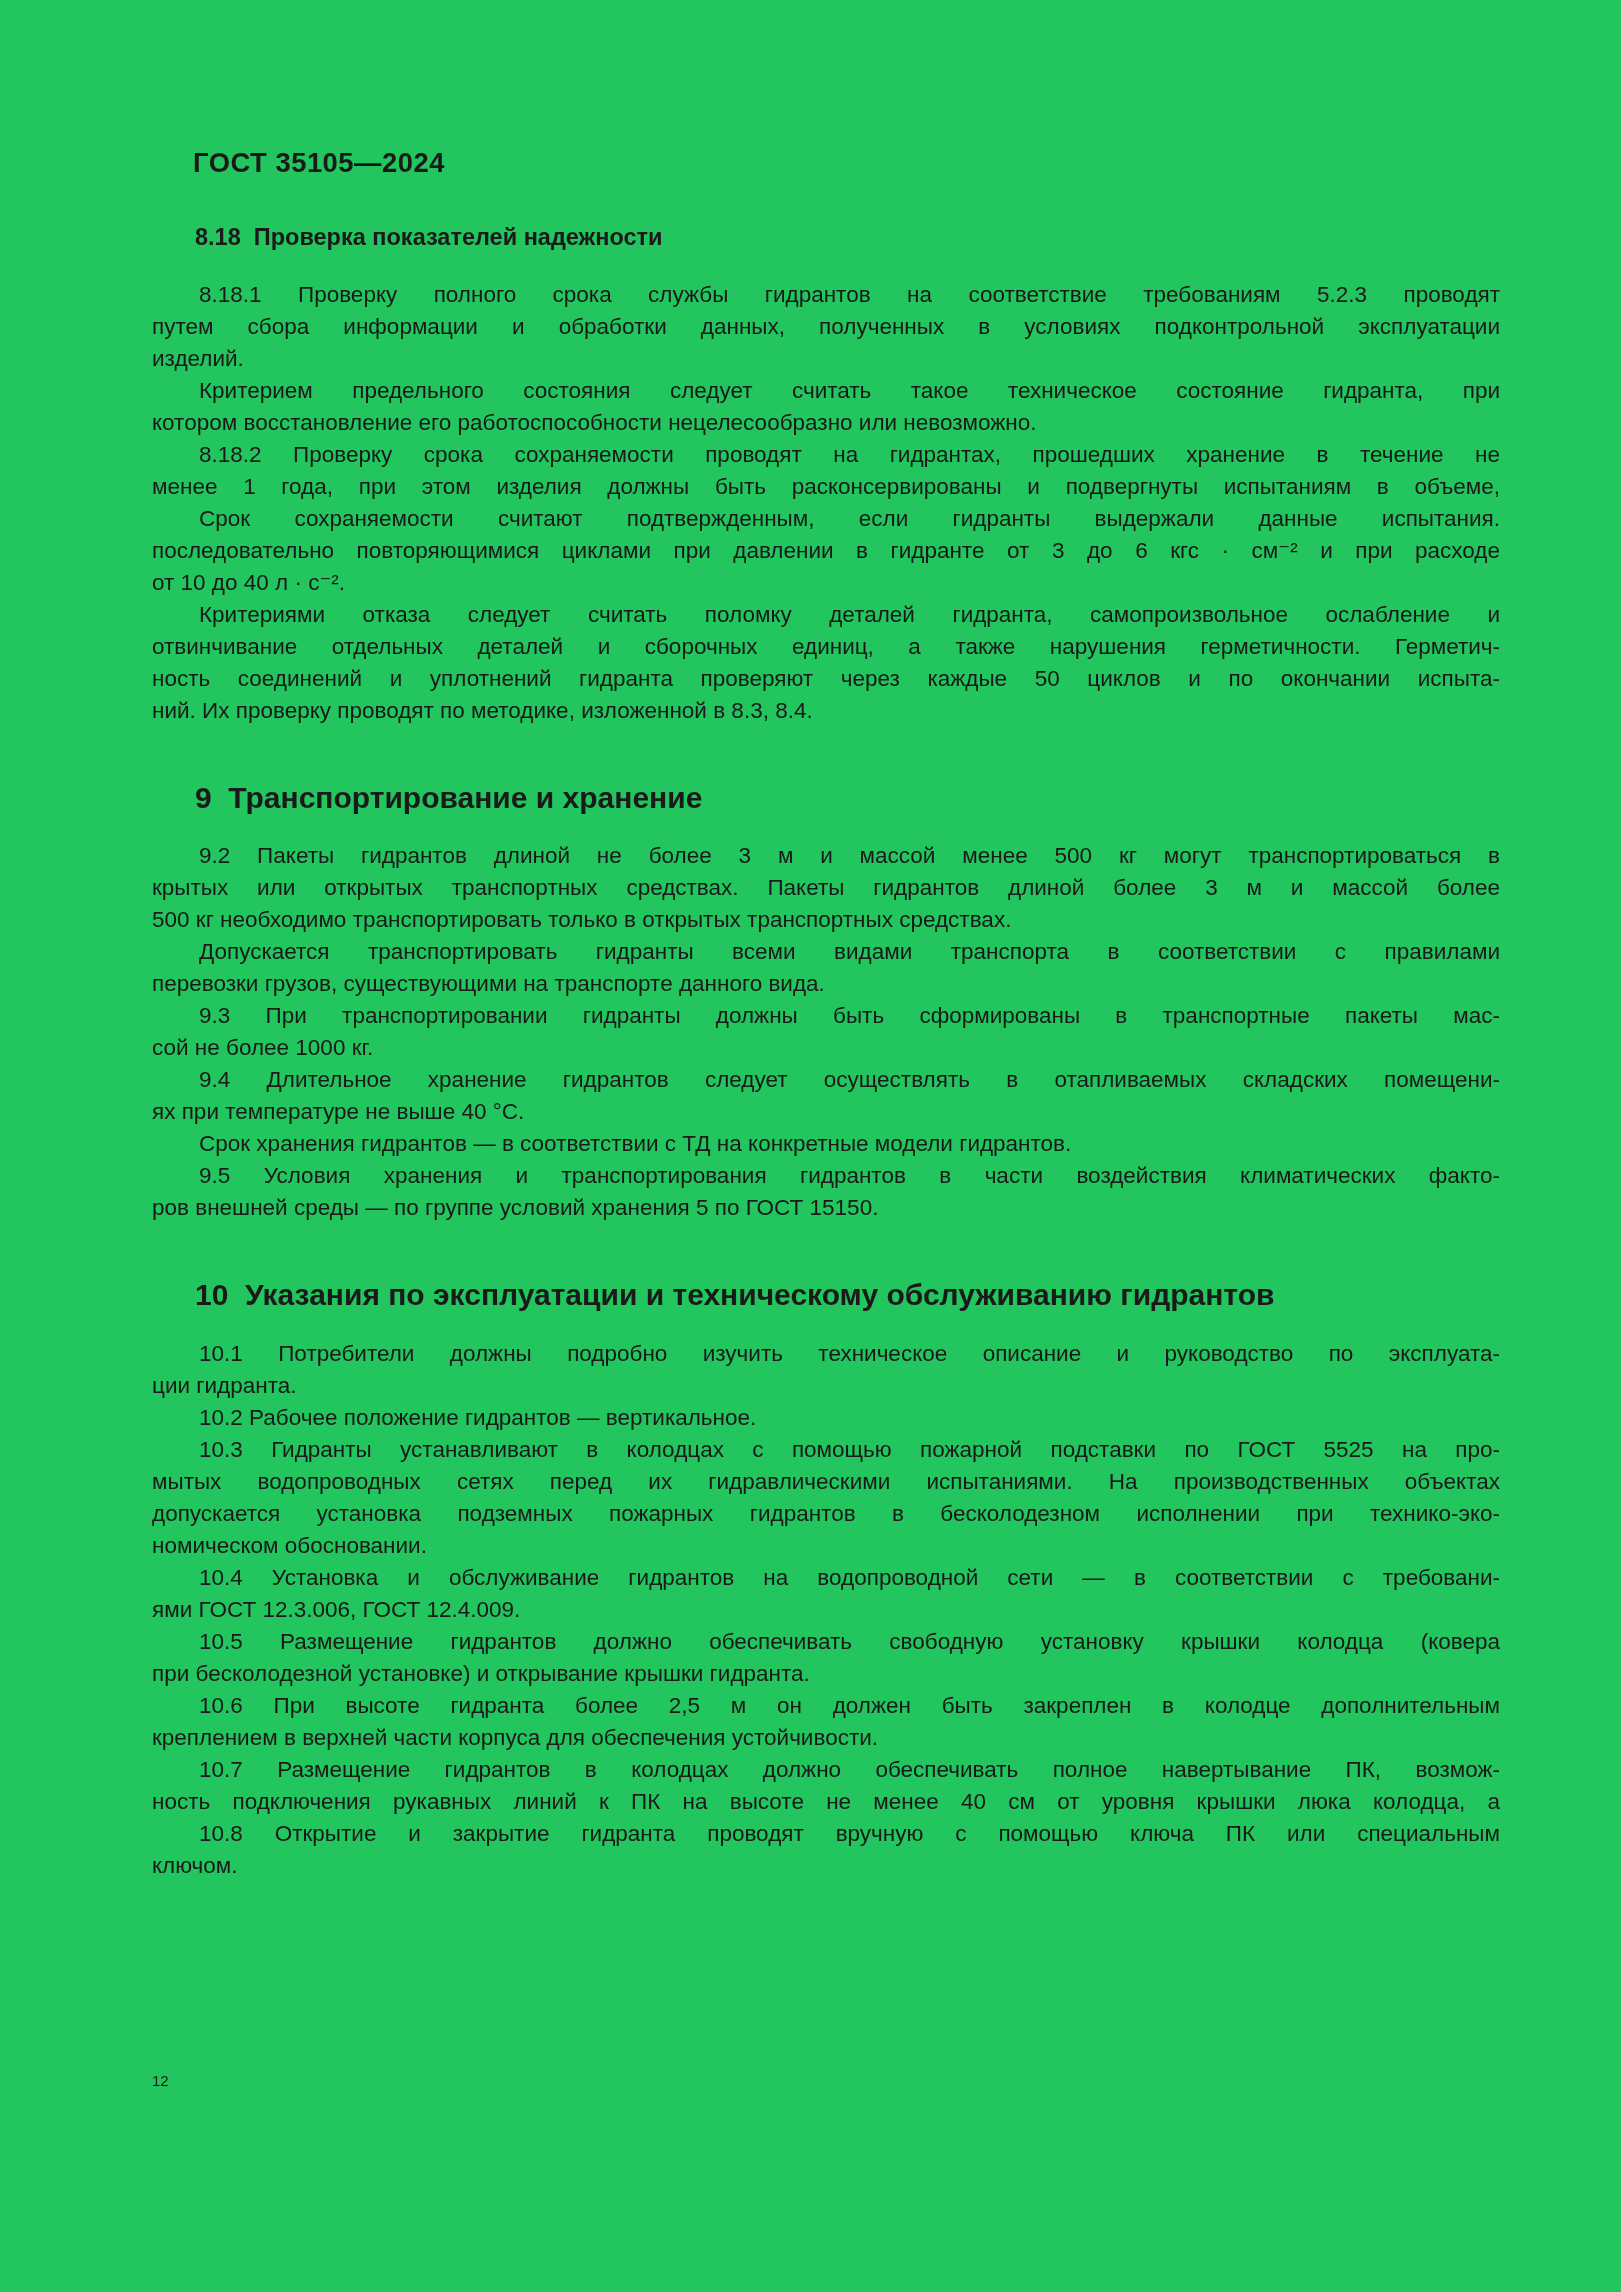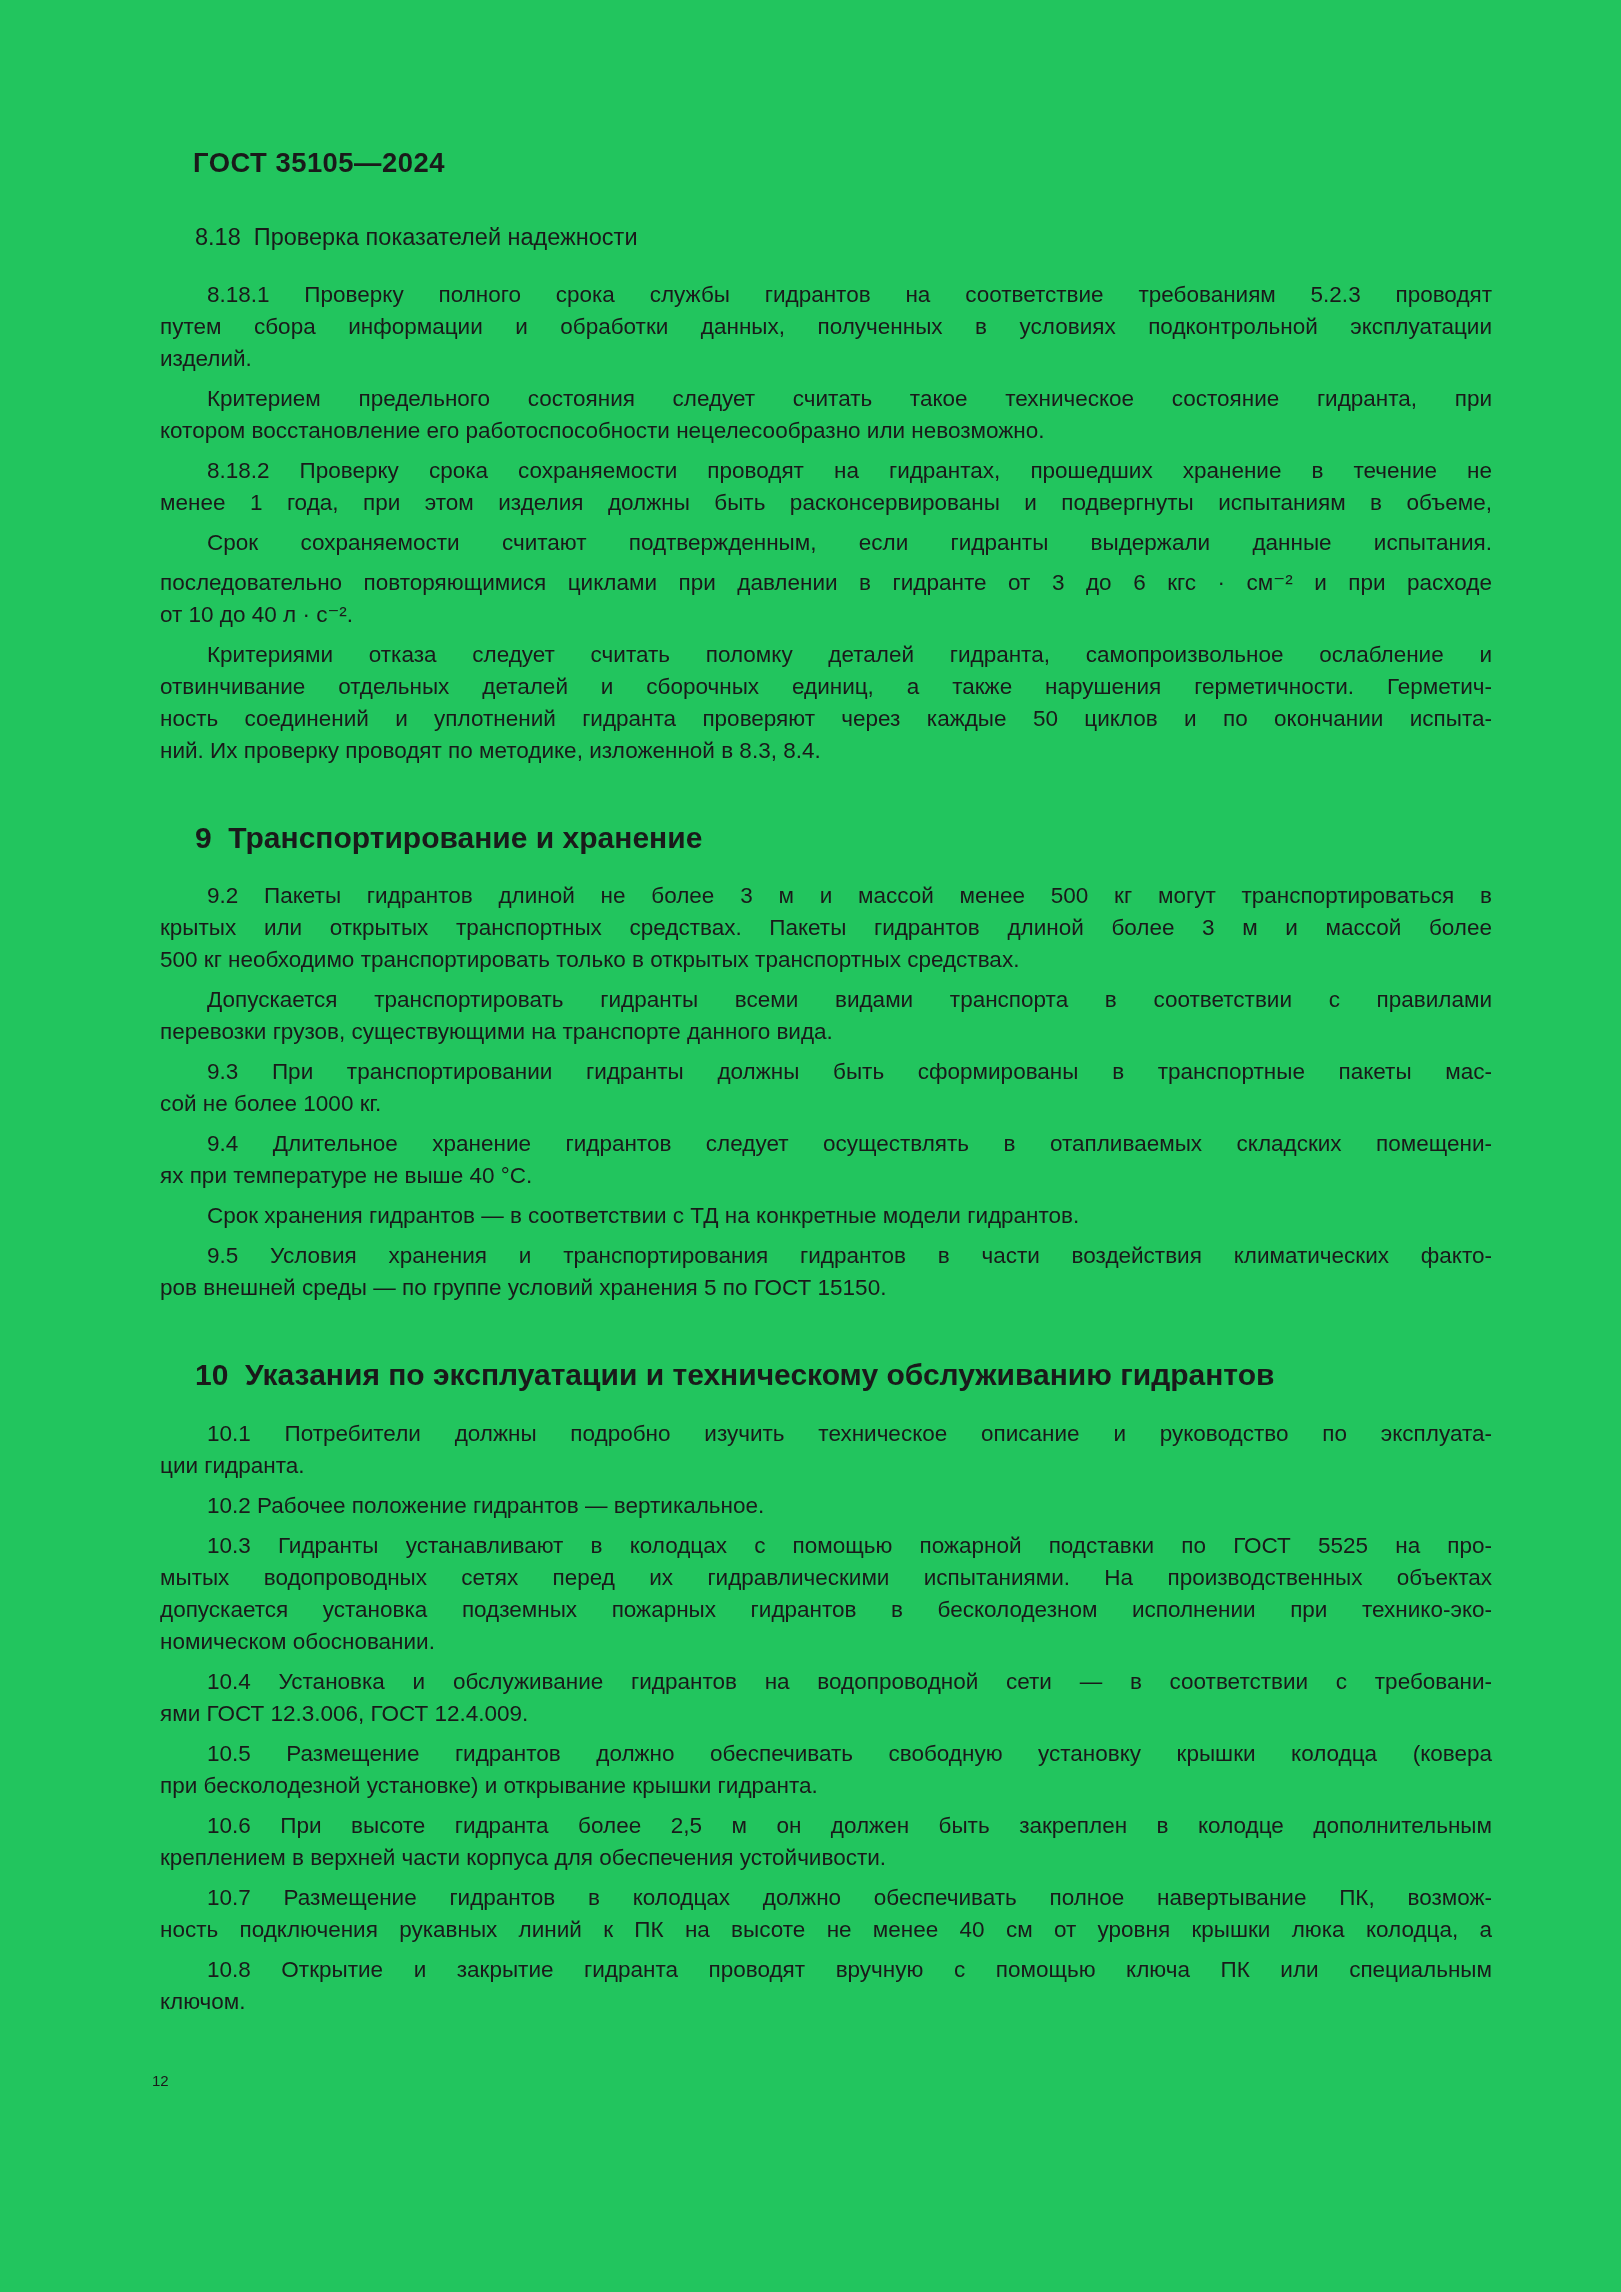--- a/index.html
+++ b/index.html
@@ -22,33 +22,33 @@
     white-space: pre-wrap;
   }
   .content {
     position: absolute;
     left: 152px;
     top: 223px;
     width: 1348px;
   }
   .sub-heading {
     font-size: 23.5px;
-    font-weight: normal;
+    font-weight: bold;
     line-height: 29px;
     margin: 0 0 26.5px 43px;
     white-space: pre-wrap;
   }
   .sec-heading {
     font-size: 30px;
     font-weight: bold;
     line-height: 39px;
     margin: 51px 0 23.5px 43px;
     white-space: pre-wrap;
   }
-  .para { margin: 8px; }
+  .para { margin: 0; }
   .line {
     font-size: 22.5px;
     line-height: 32px;
   }
   .line.first { text-indent: 47px; }
   .jline {
     text-align: justify;
     text-align-last: justify;
     text-justify: inter-word;
   }

